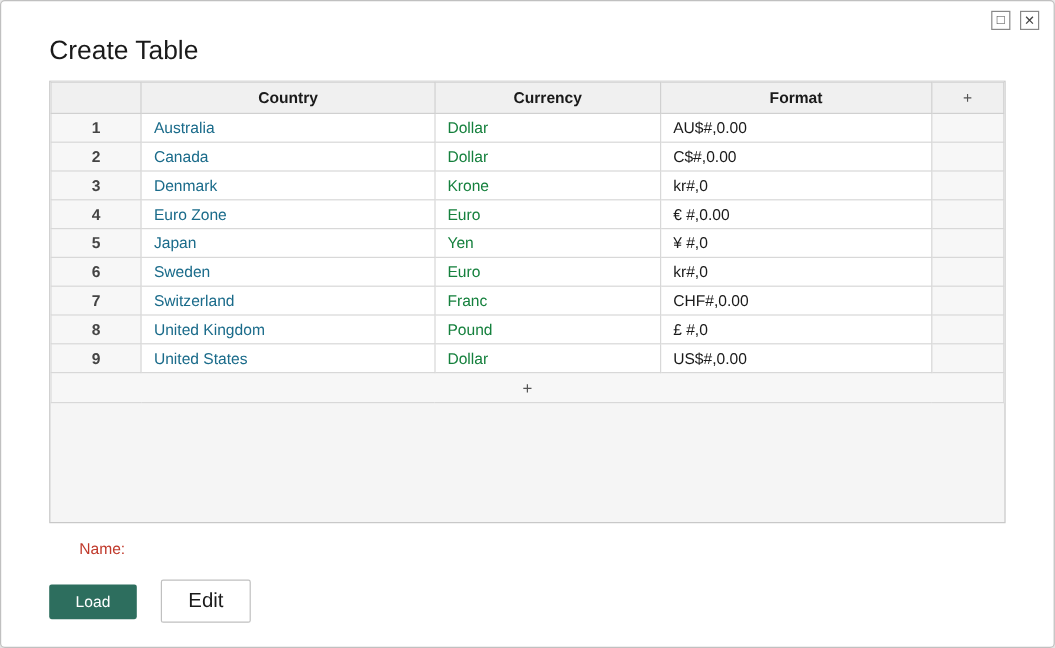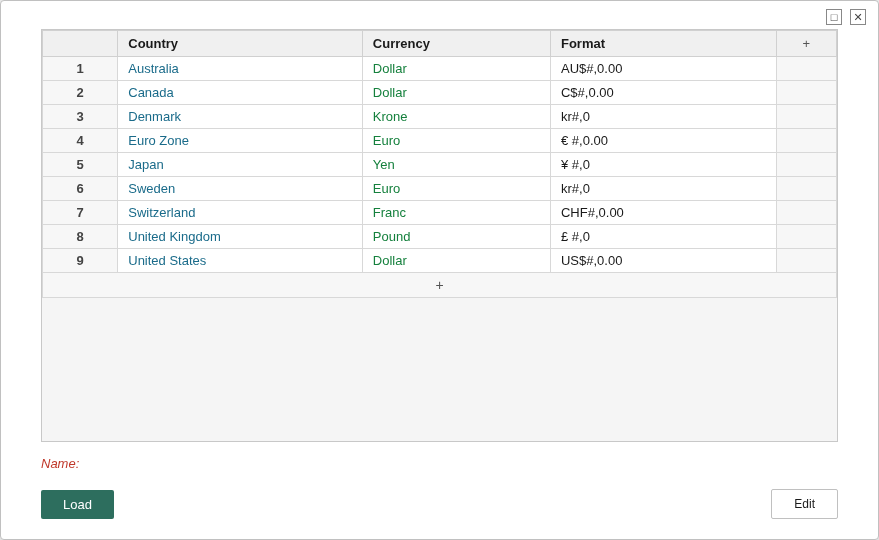--- a/index.html
+++ b/index.html
@@ -68,21 +68,21 @@
     }
     table {
       border-collapse: collapse;
       width: 100%;
       background: #fff;
     }
     thead th {
       background: #f0f0f0;
       border: 1px solid #d0d0d0;
       padding: 5px 10px;
-      text-align: left;
+      text-align: center;
       font-weight: 600;
       color: #1a1a1a;
       font-size: 13px;
     }
     thead th.row-num-header {
       width: 40px;
       text-align: center;
       background: #f0f0f0;
     }
     thead th.plus-header {
@@ -130,70 +130,70 @@
     .name-row {
       display: flex;
       align-items: center;
       padding: 14px 0 10px 0;
       flex-shrink: 0;
     }
     .name-label {
       font-size: 13px;
       color: #c0392b;
       margin-right: 8px;
-      font-style: italic;
+      margin-left: 25px;
     }
     .name-input {
       border: 1px solid #c0c0c0;
       padding: 4px 6px;
       font-size: 13px;
       width: 200px;
       outline: none;
       color: #1a1a1a;
     }
     .dialog-footer {
       display: flex;
-      justify-content: space-between;
+      justify-content: flex-start;
       align-items: center;
       padding: 8px 40px 20px 40px;
-      gap: 8px;
+      gap: 20px;
       flex-shrink: 0;
     }
     .btn-load {
       background: #2d6e5e;
       color: #fff;
       border: none;
       padding: 7px 22px;
       font-size: 13px;
       cursor: pointer;
       border-radius: 2px;
       font-weight: 500;
     }
     .btn-edit, .btn-cancel {
       background: #fff;
       color: #1a1a1a;
       border: 1px solid #c0c0c0;
       padding: 7px 22px;
-      font-size: 12px;
+      font-size: 17px;
       cursor: pointer;
       border-radius: 2px;
-      margin-left: 28px;
     }
   </style>
 </head>
 <body>
 
 <div class="dialog">
   <div class="title-bar">
     <div class="title-bar-controls">
       <button class="title-bar-btn">□</button>
       <button class="title-bar-btn">✕</button>
     </div>
   </div>
 
+  <div class="dialog-title">Create Table</div>
 
   <div class="dialog-body">
     <div class="table-container">
       <table>
         <thead>
           <tr>
             <th class="row-num-header"></th>
             <th>Country</th>
             <th>Currency</th>
             <th>Format</th>

